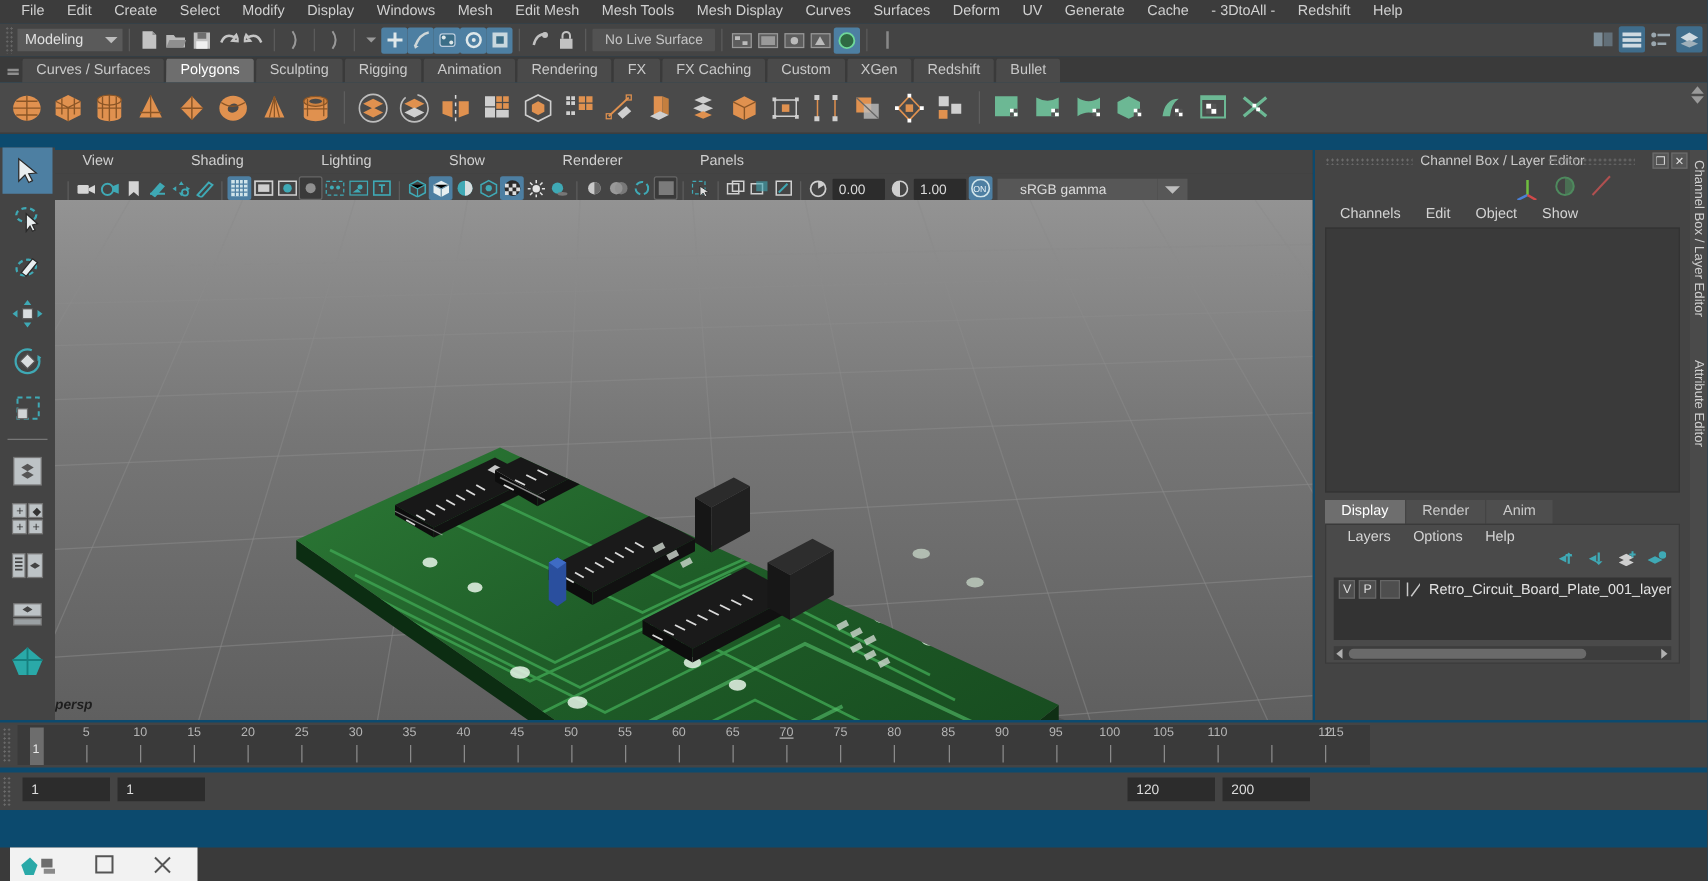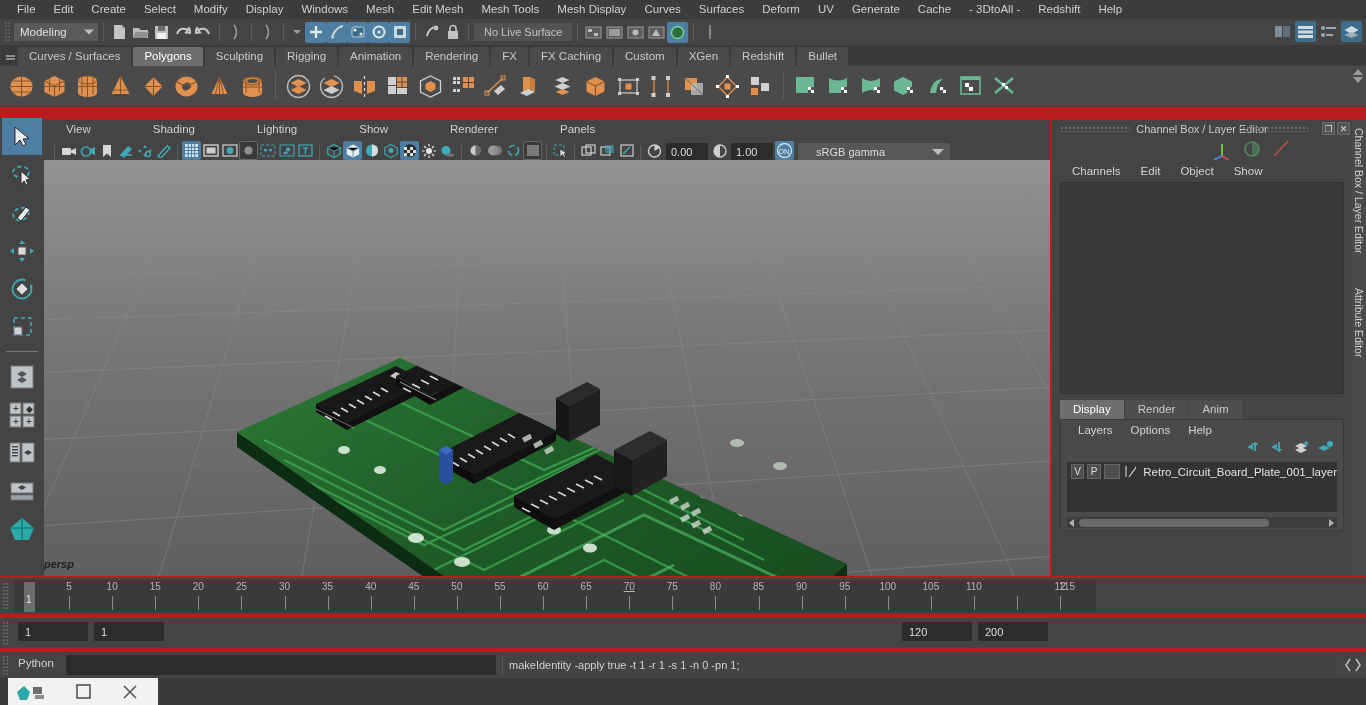--- a/index.html
+++ b/index.html
@@ -2,21 +2,21 @@
 <html><head>
 <meta charset="utf-8">
 <style>
   * { box-sizing: border-box; margin:0; padding:0; }
   html,body {
     width:1366px; height:705px; overflow:hidden;
     background:#444; color:#c8c8c8;
     font-family:"Liberation Sans", sans-serif;
     font-size:11.5px; -webkit-font-smoothing:antialiased;
   }
-  #app { position:relative; width:1366px; height:705px; background:#b91c1c; }
+  #app { position:relative; width:1366px; height:705px; background:#0c4a6e; }
 
   
   .menubar { height:19px; background:#3c3c3c; display:flex; align-items:center; padding-left:8px; }
   .menubar .mi { padding:0 9px; font-size:11.5px; color:#d0d0d0; line-height:19px; cursor:default; white-space:nowrap;}
 
   
   .statusbar { height:26px; background:#444; display:flex; align-items:center; padding-left:4px; position:relative;}
   .dotgrip { width:7px; height:22px; background:
       radial-gradient(circle, #6c6c6c 35%, transparent 36%) 0 0/3.5px 3.5px;
       opacity:.85; margin-right:3px;}
@@ -1307,31 +1307,20 @@
 
     <div class="rfield" style="left:902px;top:4px;width:70px">
         <span>120</span>
       </div>
     <div class="rfield" style="left:978px;top:4px;width:70px">
         <span>200</span>
       </div>
 
   </div>
 
-  <div class="cmdline">
-    <div class="cmd-grip"></div>
-    <div class="cmd-lbl">Python</div>
-    <div class="cmd-in"><span></span></div>
-    <div class="cmd-out">
-        <span>makeIdentity -apply true -t 1 -r 1 -s 1 -n 0 -pn 1;</span>
-      </div>
-    <svg class="cmd-brk" width="18" height="18">
-      <path d="M6 3 L2 9 L6 15 M12 3 L16 9 L12 15" stroke="#b8b8b8" stroke-width="1.6" fill="none"></path>
-    </svg>
-  </div>
 
   <div class="taskbar">
     <div class="tb-white"></div>
     <div class="tb-btn" style="left:8px">
       <svg width="28" height="18">
           <path d="M8 3 L14 9 L11 17 L4 17 L1 9z" fill="#2aa9a8"></path>
           <rect x="17" y="4" width="9" height="7" fill="#6d6d6d"></rect>
           <rect x="19" y="12" width="9" height="4" fill="#8a8a8a"></rect>
         </svg>
     </div>

